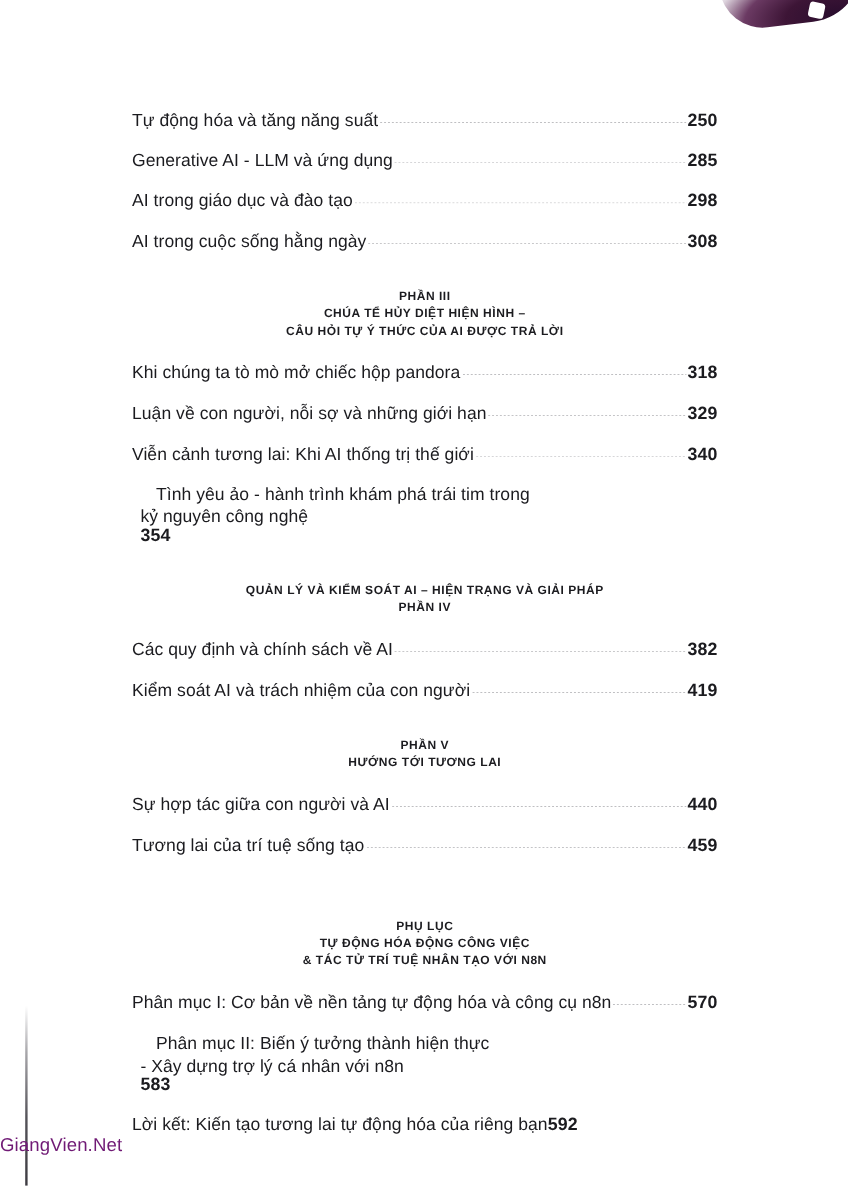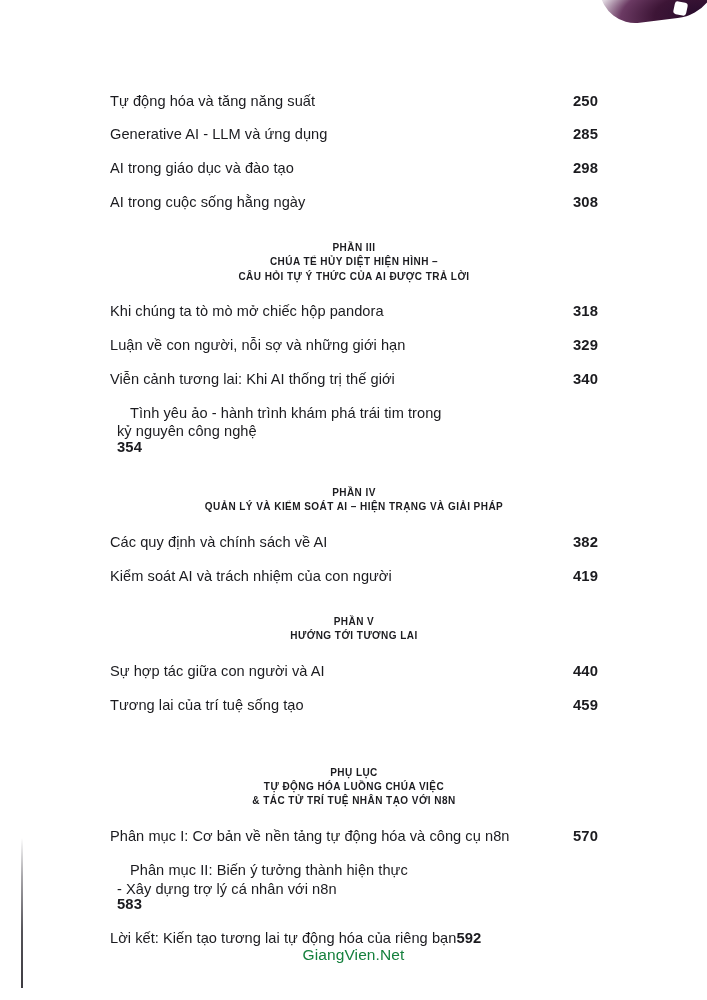--- a/index.html
+++ b/index.html
@@ -106,24 +106,24 @@
     font-size: 10px;
     letter-spacing: 0.45px;
     line-height: 1.42;
   }
 
   #watermark {
     position: absolute;
     left: 0;
     right: 0;
     top: 946px;
-    text-align: center;
+    text-align: left;
     font-size: 15.5px;
     letter-spacing: 0.1px;
-    color: #15803d;
+    color: #701a75;
   }
 </style>
 </head>
 <body>
 
 <div id="scan-swoosh"></div>
 <div id="scan-swoosh-notch"></div>
 <div id="scan-edge-line"></div>
 
 <div id="toc">
@@ -169,22 +169,22 @@
     </div>
     <div class="entry cont-first">
       <span class="title">Tình yêu ảo - hành trình khám phá trái tim trong</span>
     </div>
     <div class="entry cont-second">
       <span class="title">kỷ nguyên công nghệ</span>
       <span class="leader"></span>
       <span class="page">354</span>
     </div>
     <div class="section">
+      <div class="sec-line">QUẢN LÝ VÀ KIỂM SOÁT AI – HIỆN TRẠNG VÀ GIẢI PHÁP</div>
       <div class="sec-line">PHẦN IV</div>
-      <div class="sec-line">QUẢN LÝ VÀ KIỂM SOÁT AI – HIỆN TRẠNG VÀ GIẢI PHÁP</div>
     </div>
     <div class="entry">
       <span class="title">Các quy định và chính sách về AI</span>
       <span class="leader"></span>
       <span class="page">382</span>
     </div>
     <div class="entry">
       <span class="title">Kiểm soát AI và trách nhiệm của con người</span>
       <span class="leader"></span>
       <span class="page">419</span>
@@ -199,21 +199,21 @@
       <span class="page">440</span>
     </div>
     <div class="entry">
       <span class="title">Tương lai của trí tuệ sống tạo</span>
       <span class="leader"></span>
       <span class="page">459</span>
     </div>
     <div class="spacer-gap"></div>
     <div class="section">
       <div class="sec-line">PHỤ LỤC</div>
-      <div class="sec-line">TỰ ĐỘNG HÓA LUỒNG CHÚA VIỆC</div>
+      <div class="sec-line">TỰ ĐỘNG HÓA ĐỘNG CÔNG VIỆC</div>
       <div class="sec-line">&amp; TÁC TỬ TRÍ TUỆ NHÂN TẠO VỚI N8N</div>
     </div>
     <div class="entry">
       <span class="title">Phân mục I: Cơ bản về nền tảng tự động hóa và công cụ n8n</span>
       <span class="leader"></span>
       <span class="page">570</span>
     </div>
     <div class="entry cont-first">
       <span class="title">Phân mục II: Biến ý tưởng thành hiện thực</span>
     </div>

